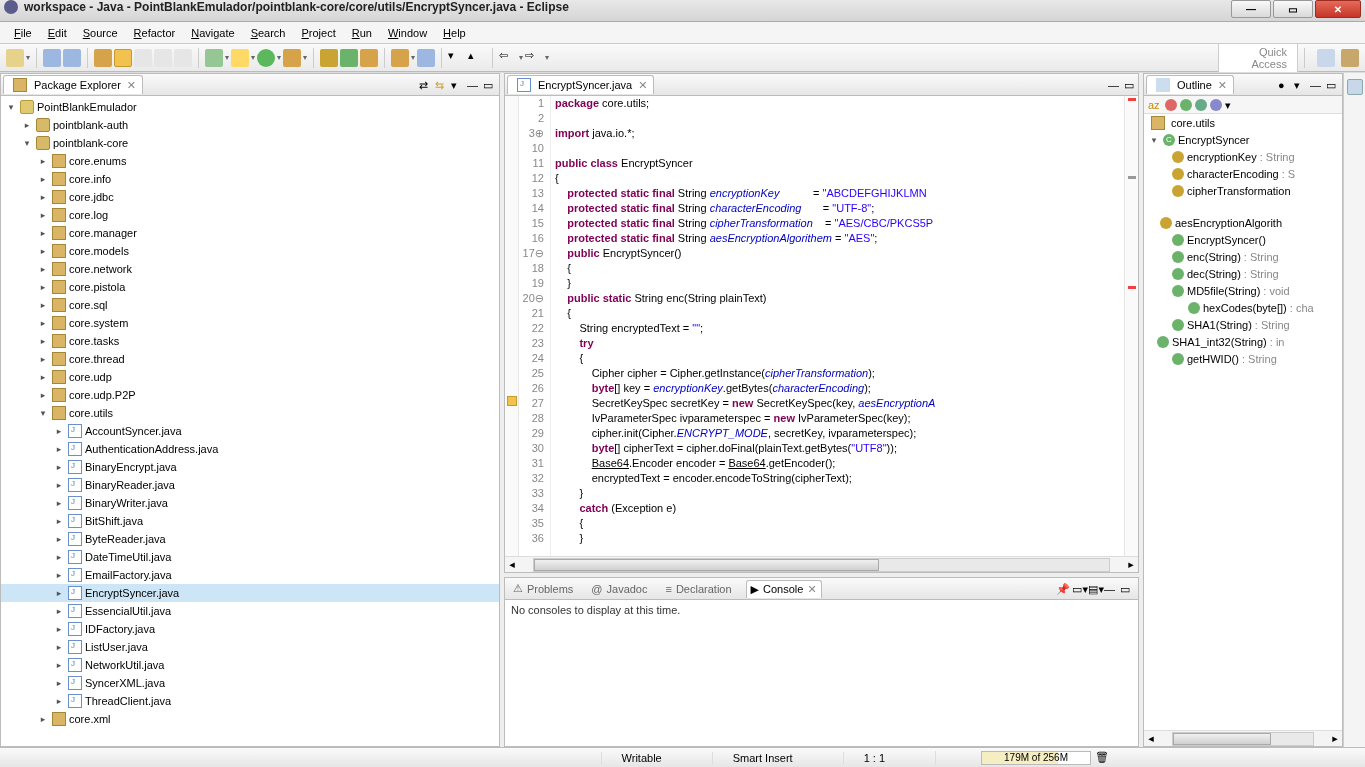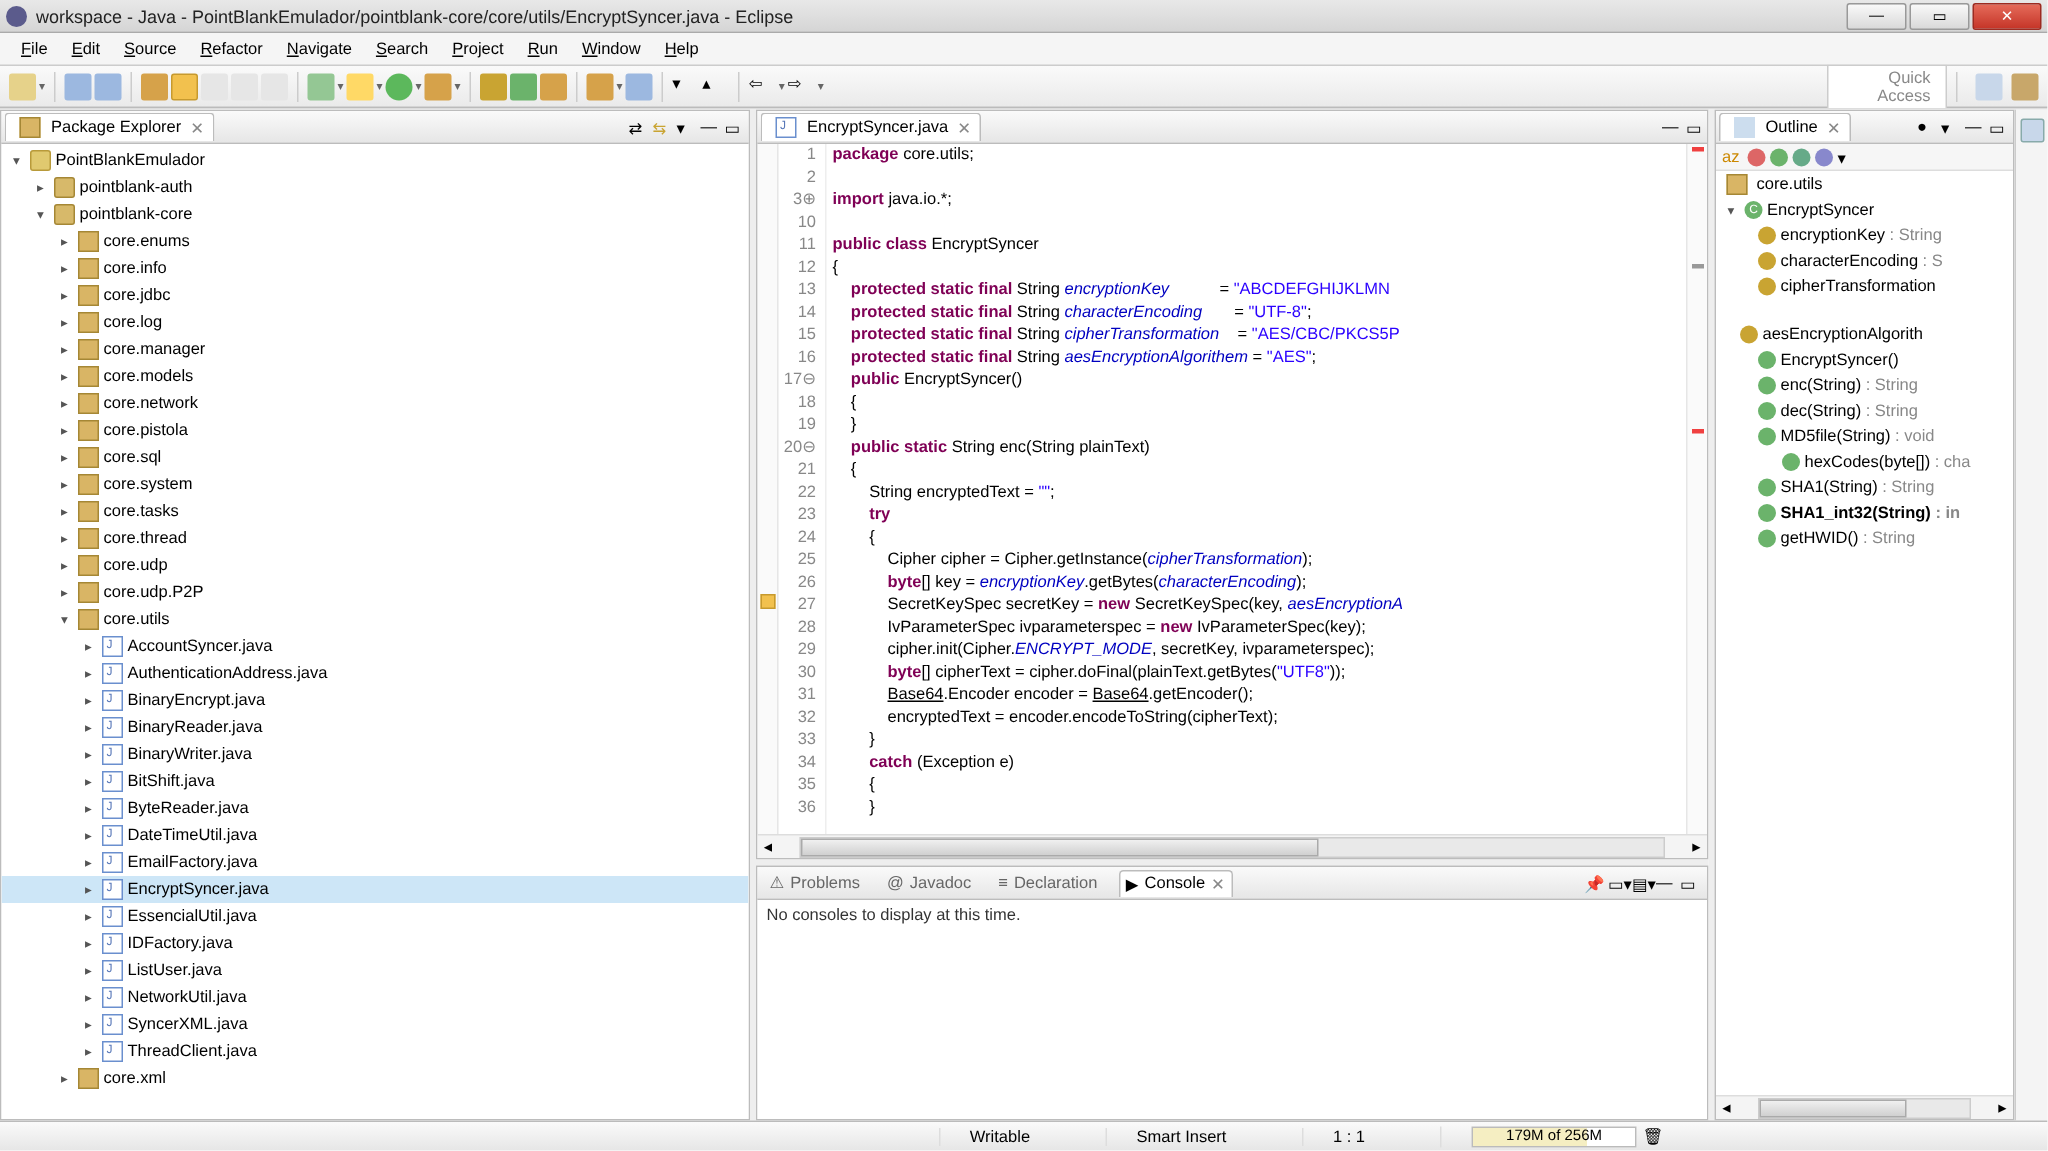--- a/index.html
+++ b/index.html
@@ -1,19 +1,19 @@
 <!DOCTYPE html>
 <html><head>
 <meta charset="utf-8">
 <style>
 * { margin: 0; padding: 0; box-sizing: border-box; font-family: "Segoe UI", Tahoma, sans-serif; font-size: 11px; }
 body { background: #f0f0f0; width: 1365px; height: 767px; overflow: hidden; display: flex; flex-direction: column; }
 
 
-.titlebar { height: 22px; background: linear-gradient(#e8e8e8, #d5d5d5); display: flex; align-items: center; padding: 0 4px; border-bottom: 1px solid #aaa; }
+.titlebar { height: 22px; background: linear-gradient(#e8e8e8, #d5d5d5); display: flex; padding: 0 4px; border-bottom: 1px solid #aaa; font-weight: bold; }
 .titlebar .eclipse-icon { width: 14px; height: 14px; background: #5b5b8c; border-radius: 50%; margin-right: 6px; }
 .titlebar-text { flex: 1; font-size: 12px; color: #222; }
 .win-btns { display: flex; gap: 2px; }
 .win-btn { width: 40px; height: 18px; background: linear-gradient(#f9f9f9,#d9d9d9); border: 1px solid #999; border-radius: 2px; display: flex; align-items: center; justify-content: center; font-size: 10px; }
 .win-btn.close { background: linear-gradient(#e56b5a,#c53528); color: #fff; border-color: #9c2b21; width: 46px; }
 
 
 .menubar { height: 22px; background: #f5f5f5; display: flex; align-items: center; padding: 0 6px; border-bottom: 1px solid #ccc; }
 .menubar span { padding: 2px 8px; cursor: default; }
 .menubar span u { text-decoration: underline; }
@@ -75,21 +75,21 @@
 
 .outline-item { display: flex; align-items: center; height: 17px; padding-left: 4px; gap: 3px; white-space: nowrap; }
 .oico { width: 12px; height: 12px; border-radius: 50%; display: inline-block; font-size: 8px; text-align: center; line-height: 12px; color: #fff; }
 .oico.gr { background: #6bb36b; } .oico.rd { background: #d66; } .oico.ye { background: #c9a432; }
 .rtype { color: #888; }
 
 
 .statusbar { height: 20px; background: linear-gradient(#fafafa,#e6e6e6); border-top: 1px solid #bbb; display: flex; align-items: center; padding: 0 6px; gap: 30px; font-size: 11px; }
 .statusbar .cell { padding: 0 20px; border-left: 1px solid #ddd; }
 .heap { display: flex; align-items: center; gap: 4px; }
-.heapbar { width: 110px; height: 14px; border: 1px solid #bbb; background: #fff; position: relative; }
+.heapbar { width: 110px; height: 14px; border: 1px solid #bbb; background: #fff; position: relative; margin-left: 25px; }
 .heapbar .fill { position: absolute; top:0; left:0; height:100%; background: #f5eec2; }
 .heapbar .txt { position: absolute; width: 100%; text-align: center; font-size: 10px; top: 0; }
 
 .splitter-v { width: 4px; background: #eee; cursor: col-resize; }
 .splitter-h { height: 4px; background: #eee; }
 
 .right-strip { width: 22px; background: #f4f4f4; border-left: 1px solid #ccc; display: flex; flex-direction: column; align-items: center; padding-top: 6px; gap: 6px; }
 .right-strip .ric { width: 16px; height: 16px; background: #c8d7ea; border: 1px solid #8aa; border-radius: 2px; }
 </style>
 </head>
@@ -536,21 +536,21 @@
         <div class="outline-item" style="padding-left: 44px;">
           <span class="oico gr"></span>
           <span>hexCodes(byte[])</span> 
           <span class="rtype">: cha</span>
         </div>
         <div class="outline-item" style="padding-left: 28px;">
           <span class="oico gr"></span>
           <span>SHA1(String)</span> 
           <span class="rtype">: String</span>
         </div>
-        <div class="outline-item" style="padding-left: 28px; font-weight: bold;">
+        <div class="outline-item" style="padding-left: 13px;">
           <span class="oico gr"></span>
           <span>SHA1_int32(String)</span> 
           <span class="rtype">: in</span>
         </div>
         <div class="outline-item" style="padding-left: 28px;">
           <span class="oico gr"></span>
           <span>getHWID()</span> 
           <span class="rtype">: String</span>
         </div>
       </div>

